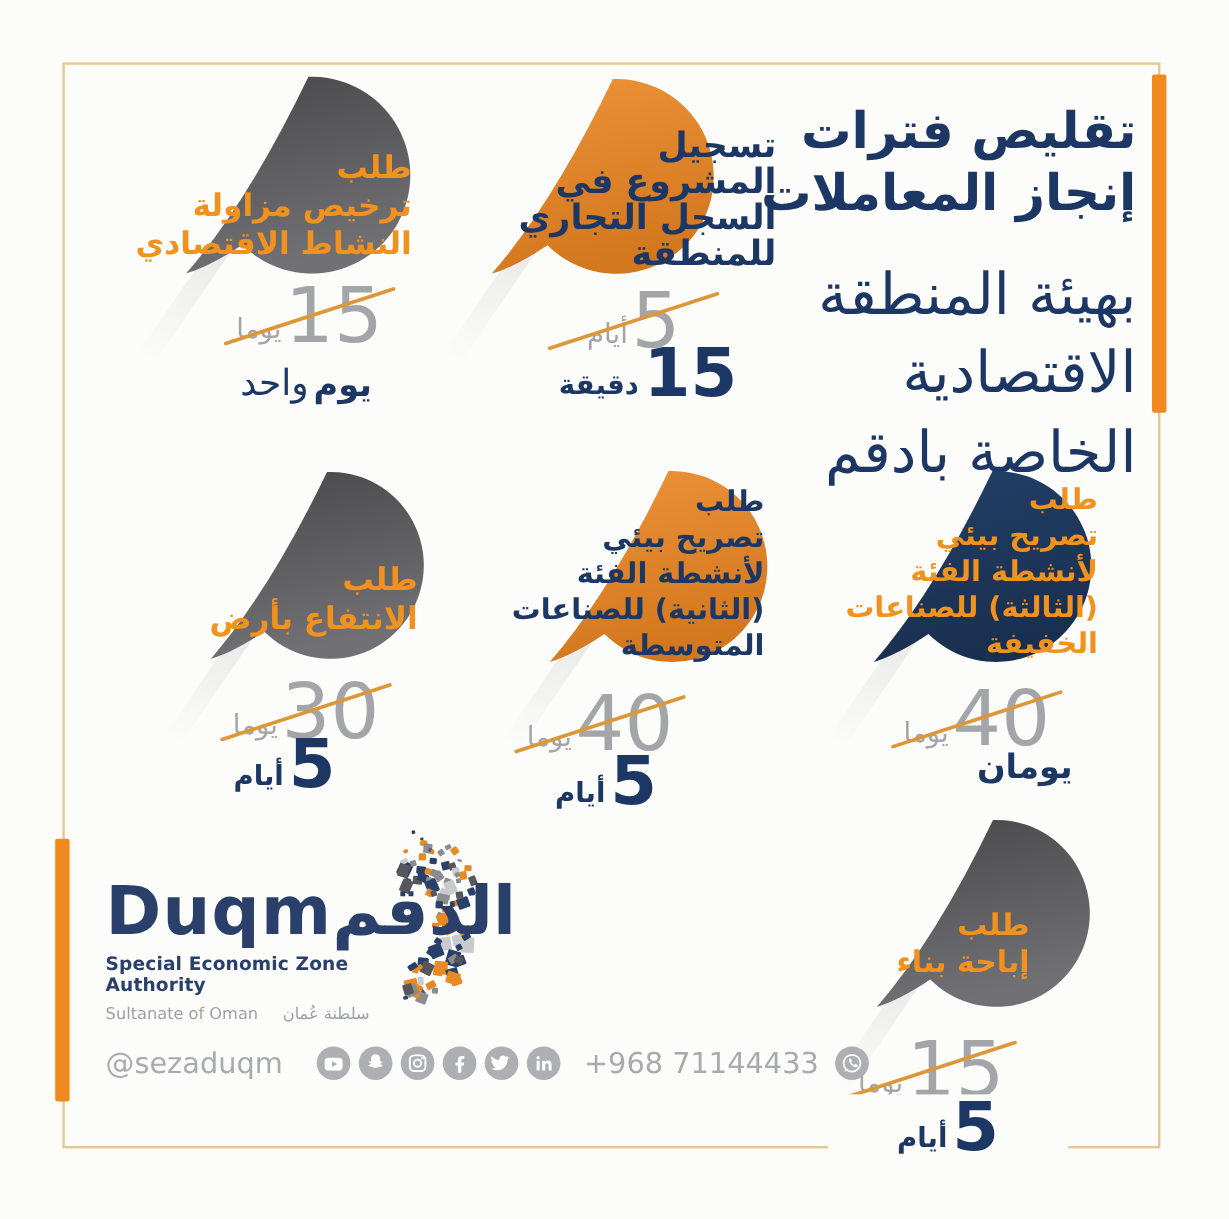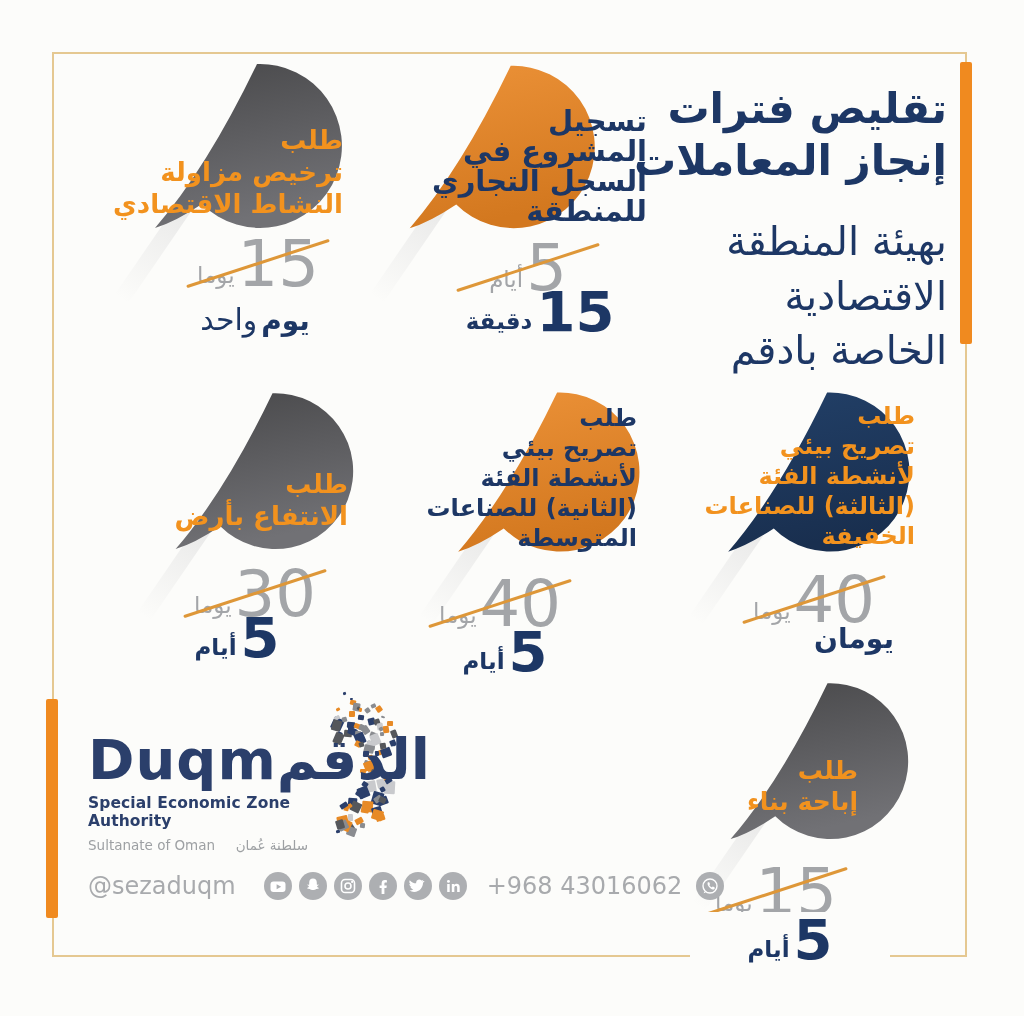--- a/index.html
+++ b/index.html
@@ -12,21 +12,21 @@
     border:2px solid #E5C891;pointer-events:none}
   
   .accent{position:absolute;background:#F08A1F;border-radius:2px}
   #bar-right{left:960px;top:62px;width:12px;height:282px}
   #bar-left{left:46px;top:699px;width:12px;height:219px}
 
   
   .header{position:absolute;right:77px;top:64px;text-align:right;direction:rtl;
     color:#1D3765;white-space:pre-line}
   .title-bold{font-weight:bold;font-size:42px;line-height:1.24}
-  .title-rest{font-size:40px;line-height:1.36;margin-top:8px}
+  .title-rest{font-size:48px;line-height:1.36;margin-top:8px}
 
   
   .crescent{position:absolute;pointer-events:none}
   .card-title{position:absolute;direction:rtl;text-align:right;font-weight:bold;
     white-space:pre-line}
   .c-orange{color:#F2921E}
   .c-navy{color:#1D3765}
   .old-time{position:absolute;display:flex;direction:rtl;justify-content:center;
     align-items:flex-end;column-gap:3px;color:#A3A5A8;height:70px}
   .old-num{font-size:64px;line-height:1}
@@ -399,21 +399,21 @@
         </svg>
       </span>
       <span class="soc-ic">
         <svg width="24" height="24" viewBox="0 0 24 24">
           <rect x="6.2" y="10" width="2.5" height="8" fill="#fff"></rect>
           <circle cx="7.45" cy="7.4" r="1.45" fill="#fff"></circle>
           <path d="M10.8 10h2.45v1.1c.4-.7 1.2-1.3 2.45-1.3 2 0 3 1.2 3 3.5V18h-2.55v-4.2c0-1-.4-1.7-1.3-1.7-1 0-1.5.7-1.5 1.7V18H10.8z" fill="#fff"></path>
         </svg>
       </span>
     </span>
-  <span class="phone">+968 43016062</span>
+  <span class="phone">+968 71144433</span>
   <span class="wa" id="wa-slot">
       <svg width="24" height="24" viewBox="0 0 24 24">
         <circle cx="12" cy="12" r="7" fill="none" stroke="#fff" stroke-width="1.4"></circle>
         <path d="M6.5 17.5L5.6 19.2l2.2-.6z" fill="#fff"></path>
         <path d="M9.7 8.6c.2-.45.45-.45.7-.45h.5c.18 0 .35.08.45.35l.6 1.4c.08.18 0 .35-.1.5l-.42.5c-.1.17-.1.27 0 .45.5.85 1.2 1.55 2.15 2 .18.1.35.08.45-.08l.42-.5c.17-.18.35-.27.52-.18l1.4.7c.25.1.35.27.35.45v.6c0 .52-.45.95-.95 1.05-.85.17-2.25-.18-3.7-1.45-1.4-1.2-2.4-2.85-2.5-4.05 0-.45.05-.9.13-1.29z" fill="#fff"></path>
       </svg>
     </span>
 </div>
 
 </body></html>

